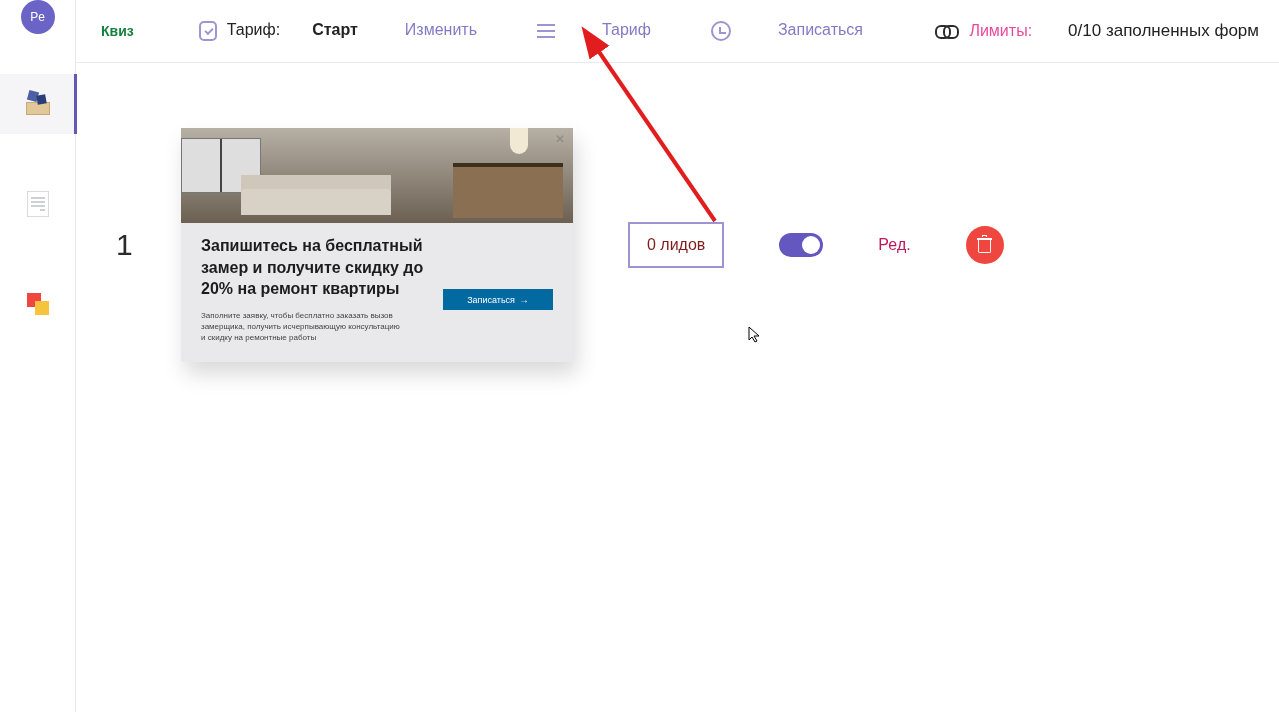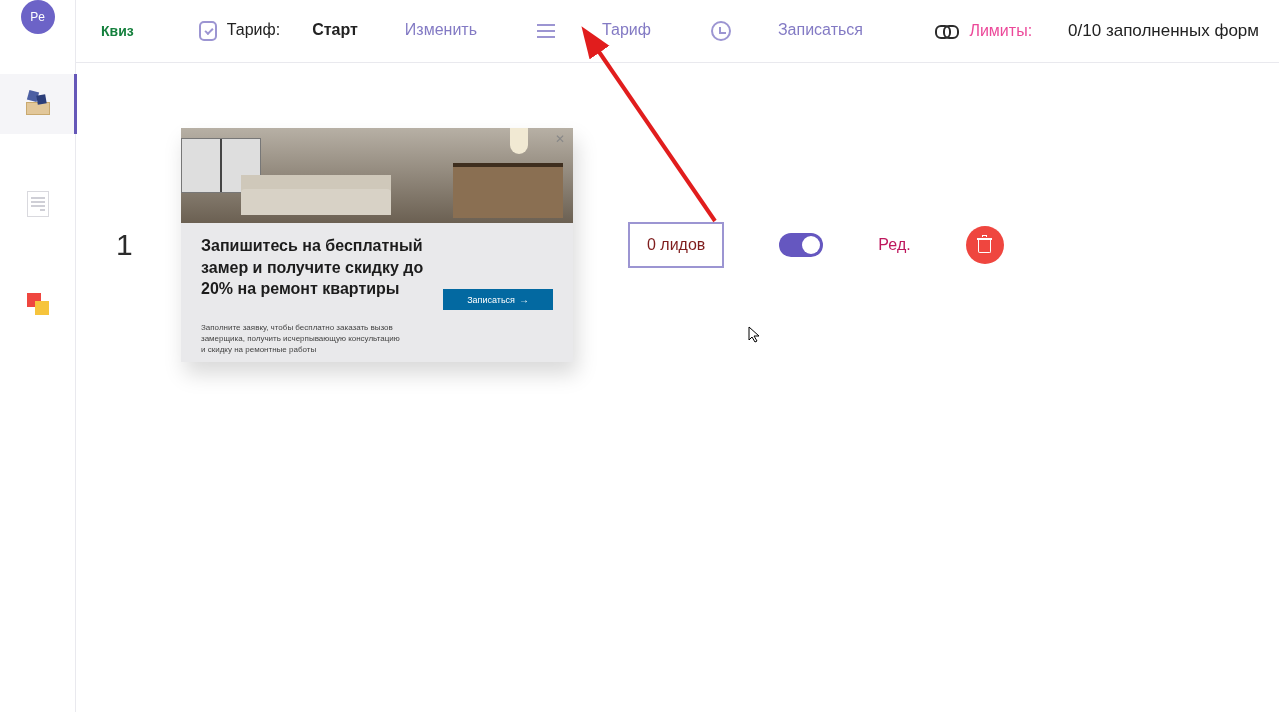--- a/index.html
+++ b/index.html
@@ -57,21 +57,21 @@
   .card-img { height: 95px; background: linear-gradient(0deg,#6b6052,#b7b0a5); position: relative; overflow: hidden; }
   .card-img .win { position:absolute; left:0; top:10px; width:80px; height:55px; background:linear-gradient(90deg,#dedede 0,#dedede 49%,#444 49%,#444 51%,#dedede 51%); border:1px solid #777; }
   .card-img .sofa { position:absolute; left:60px; bottom:8px; width:150px; height:26px; background:#d8d2c6; border-radius:4px 4px 0 0; }
   .card-img .back { position:absolute; left:60px; bottom:30px; width:150px; height:18px; background:#cfc8ba; }
   .card-img .cab { position:absolute; right:10px; bottom:5px; width:110px; height:55px; background:#8a6f52; }
   .card-img .cab::after { content:""; position:absolute; left:0; right:0; top:0; height:4px; background:#3e2e1e; }
   .card-img .lamp { position:absolute; right:45px; top:0; width:18px; height:26px; background:#f1e9d3; border-radius:0 0 10px 10px;}
   .card-close { position:absolute; right:8px; top:4px; color:#888; font-size:12px;}
   .card-body { padding: 12px 20px 16px; }
   .card-title { font-size: 16px; font-weight: 700; color:#1c1c1c; line-height: 1.35; max-width: 230px; }
-  .card-desc { font-size: 8px; color:#444; margin-top: 22px; max-width: 200px; line-height:1.4; }
+  .card-desc { font-size: 8px; color:#444; margin-top: 10px; max-width: 200px; line-height:1.4; }
   .card-btn { position: absolute; right: 20px; bottom: 52px; background: #0369a1; color:#fff; font-size: 9px; padding: 5px 24px; display:flex; align-items:center; gap:4px; }
   .card-btn .arr { font-size:10px; }
 
   .leads-btn { border: 2px solid #9c95d2; color:#7f1d1d; font-size: 16px; padding: 12px 17px; border-radius: 0; background:#fff; cursor:pointer; }
 
   .toggle { width: 44px; height: 24px; border-radius: 12px; background: #6557c0; position: relative; cursor:pointer; }
   .toggle::after { content:""; position:absolute; right:3px; top:3px; width:18px; height:18px; border-radius:50%; background:#fff; }
 
   .edit-link { color:#be185d; font-size:16px; cursor:pointer; }
 

